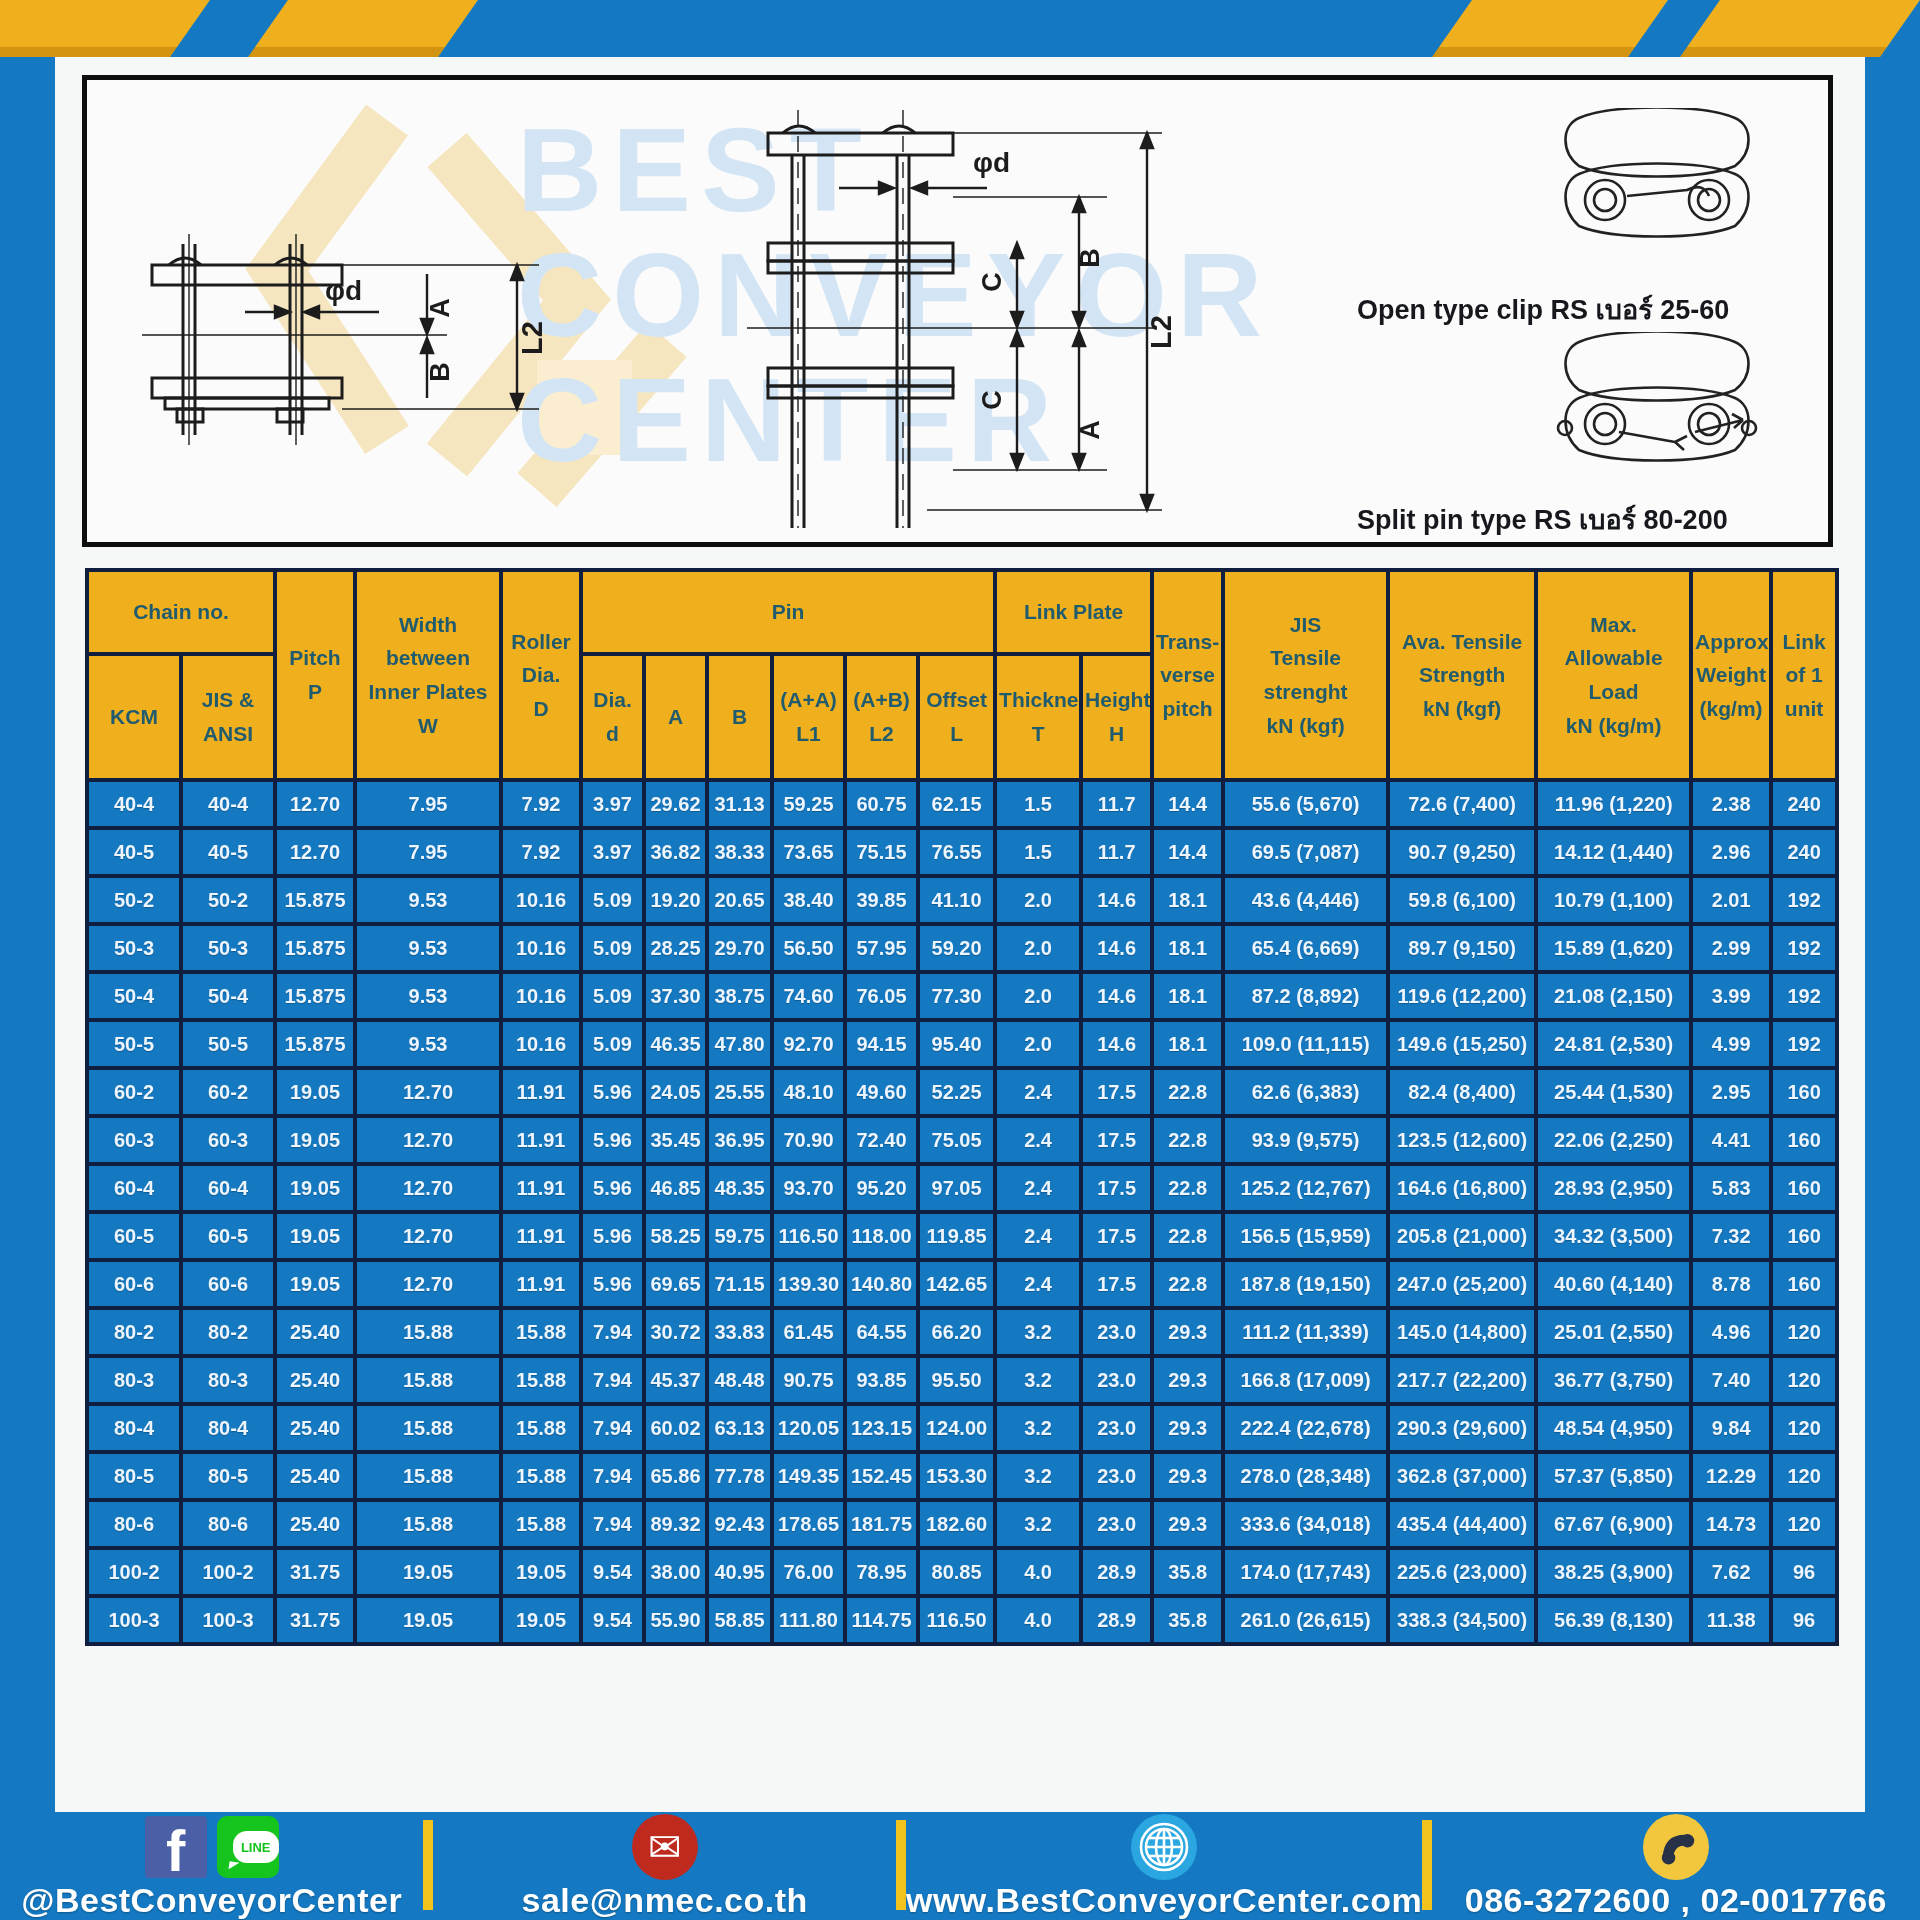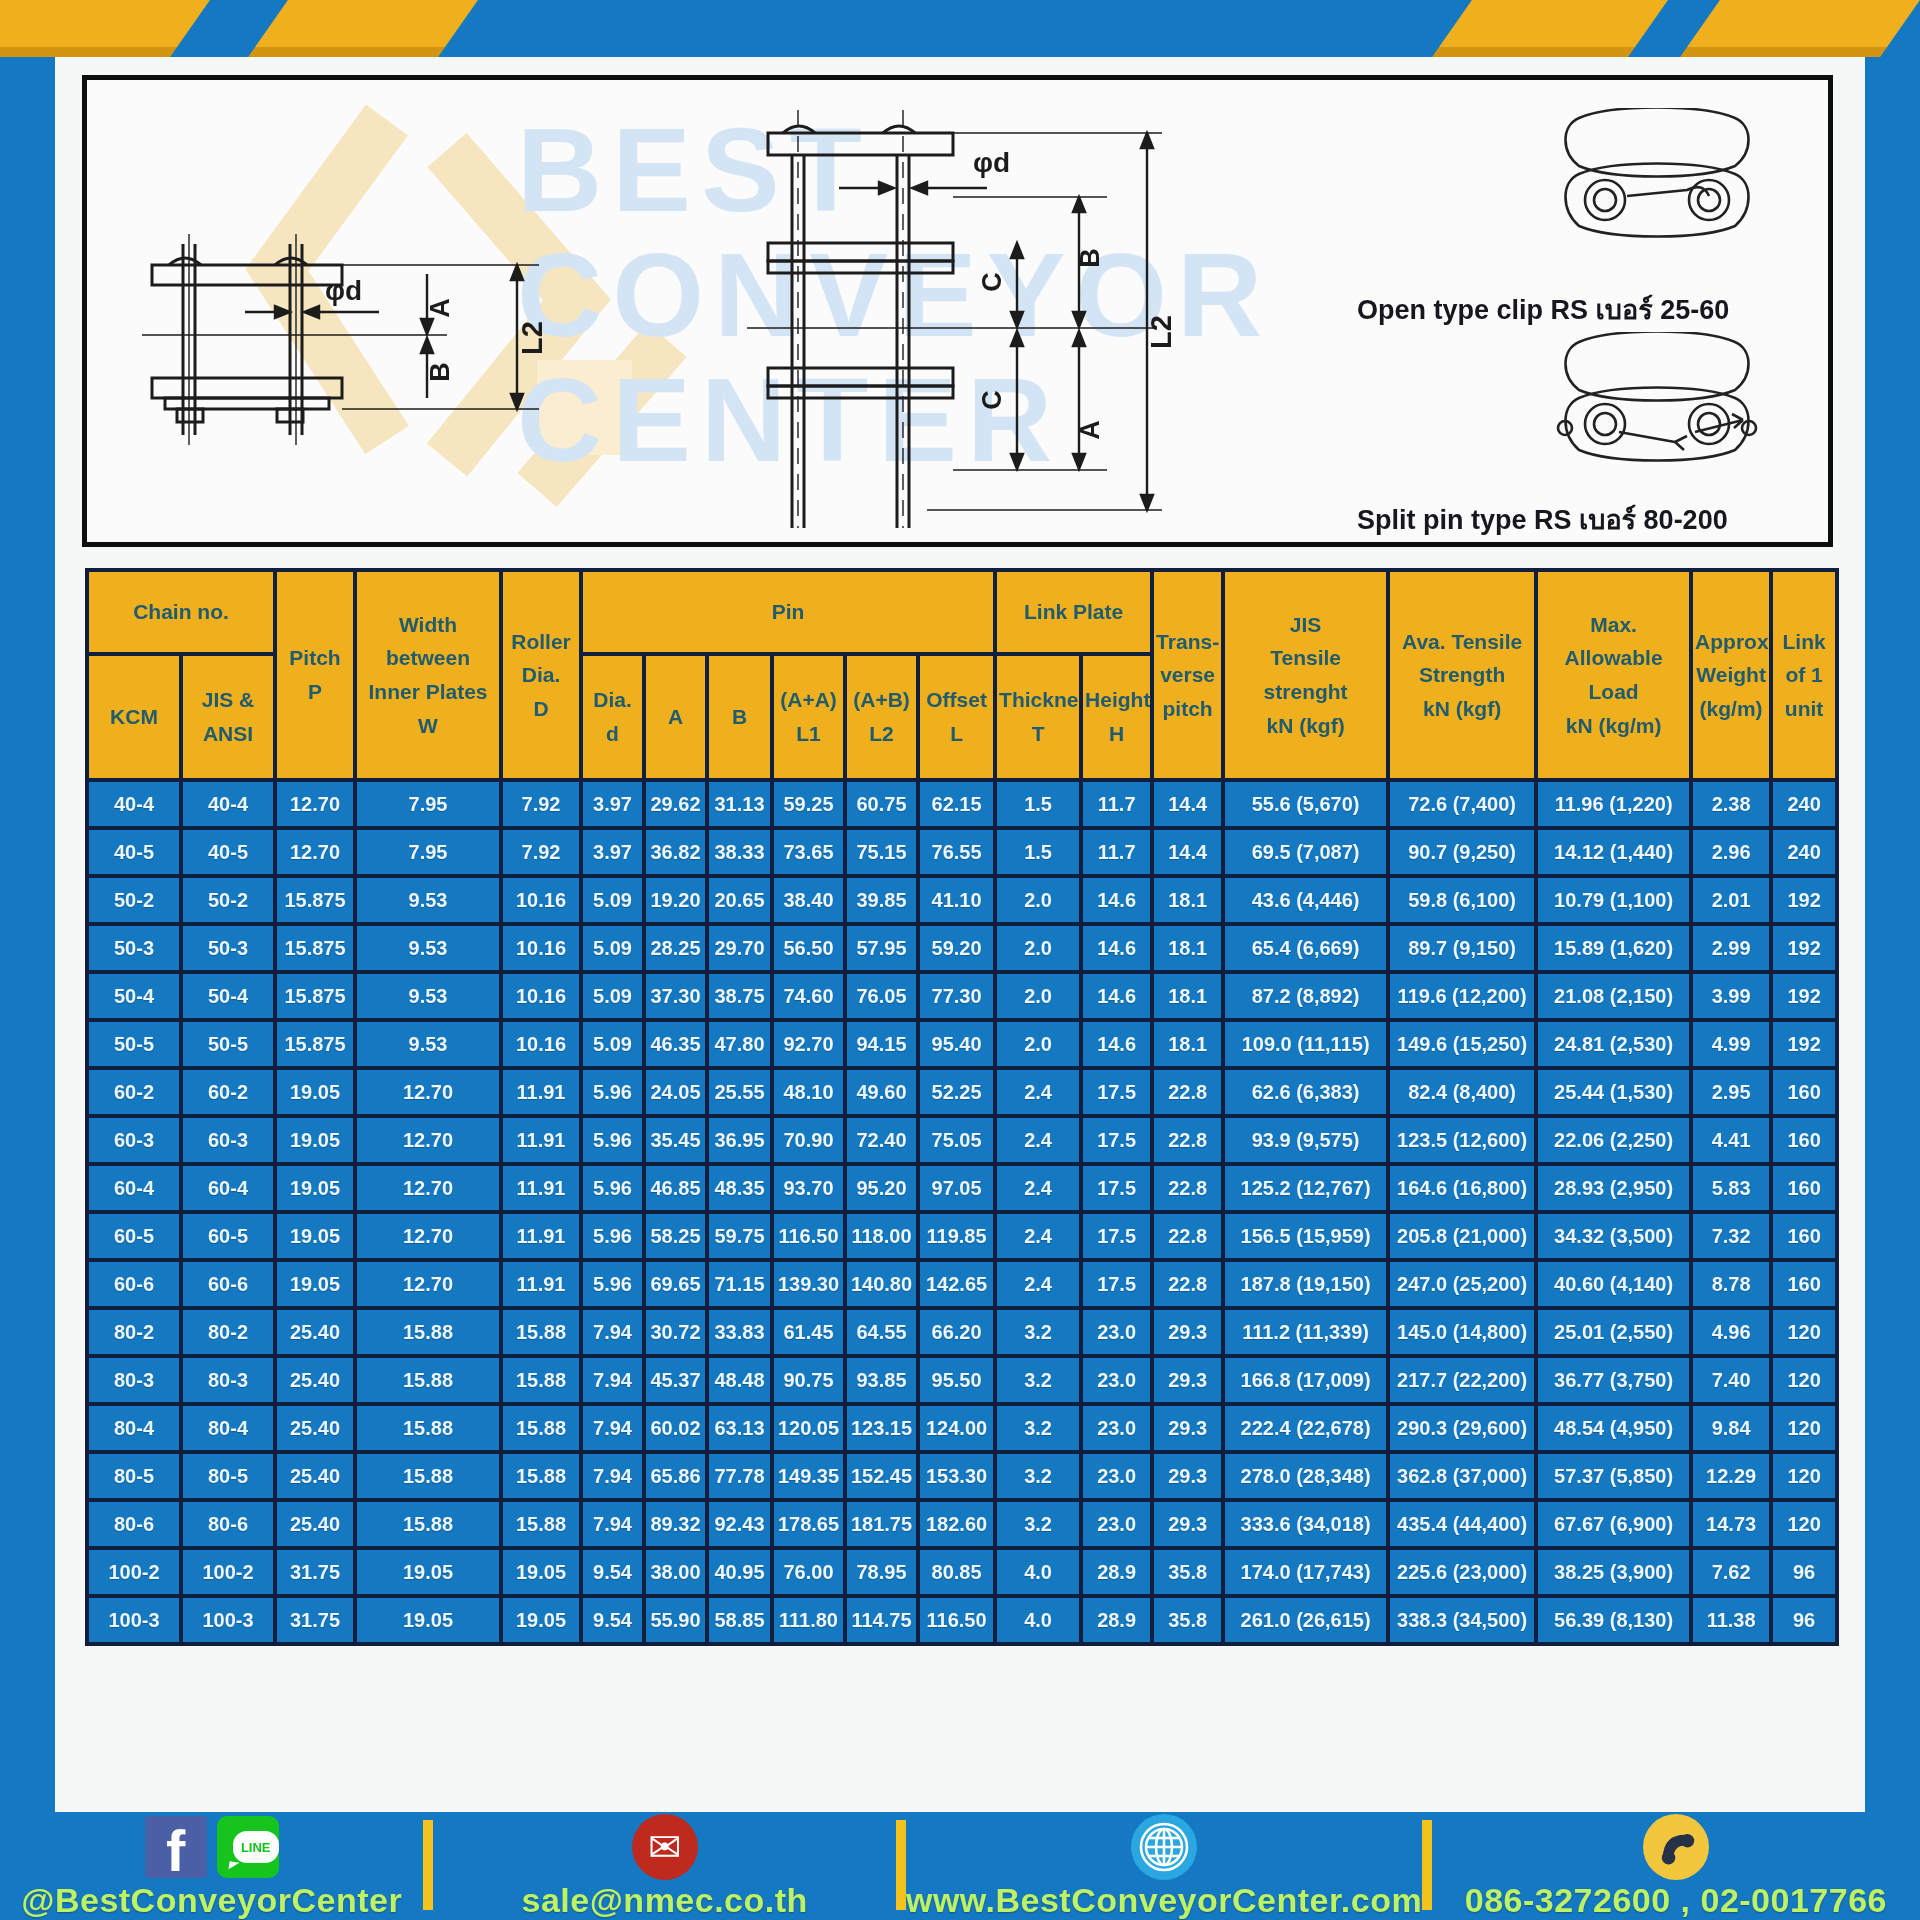--- a/index.html
+++ b/index.html
@@ -40,21 +40,21 @@
   table.spec thead tr.h1 th{height:80px;}
   table.spec thead tr.h2 th{height:122px;}
   table.spec td{background:#1579c2;color:#edf6ff;font-size:20px;height:44px;white-space:nowrap;
              text-shadow:0 1px 1px rgba(0,0,0,.25);}
   
   .footer{position:absolute;left:0;top:1812px;width:1920px;height:108px;background:#1479c2;
           display:flex;align-items:flex-start;}
   .f-sec{display:flex;flex-direction:column;align-items:center;justify-content:flex-start;padding-top:3px;}
   .f1{width:444px;} .f2{width:486px;} .f3{width:537px;} .f4{width:512px;}
   .f-div{width:10px;height:90px;background:#f2c21d;margin-top:8px;}
-  .f-label{font-size:34px;font-weight:bold;color:#bef264;margin-top:2px;letter-spacing:.5px;
+  .f-label{font-size:34px;font-weight:bold;color:#ffffff;margin-top:2px;letter-spacing:.5px;
            text-shadow:0 1px 2px rgba(0,0,0,.3);}
   .icon-row{display:flex;gap:10px;height:64px;align-items:center;}
   .fb{width:62px;height:62px;background:#4a5fa5;border-radius:4px;color:#fff;font-size:58px;
       font-weight:bold;text-align:center;line-height:70px;overflow:hidden;}
   .line-ic{position:relative;width:62px;height:62px;background:#15c41c;border-radius:10px;
       display:flex;align-items:center;justify-content:flex-end;}
   .line-bubble{width:46px;height:32px;background:#fff;border-radius:14px;display:flex;
       align-items:center;justify-content:center;font-size:13px;font-weight:bold;color:#15c41c;}
   .line-tail{position:absolute;left:12px;bottom:8px;width:0;height:0;border-left:10px solid #fff;
       border-bottom:8px solid transparent;transform:rotate(8deg);}

